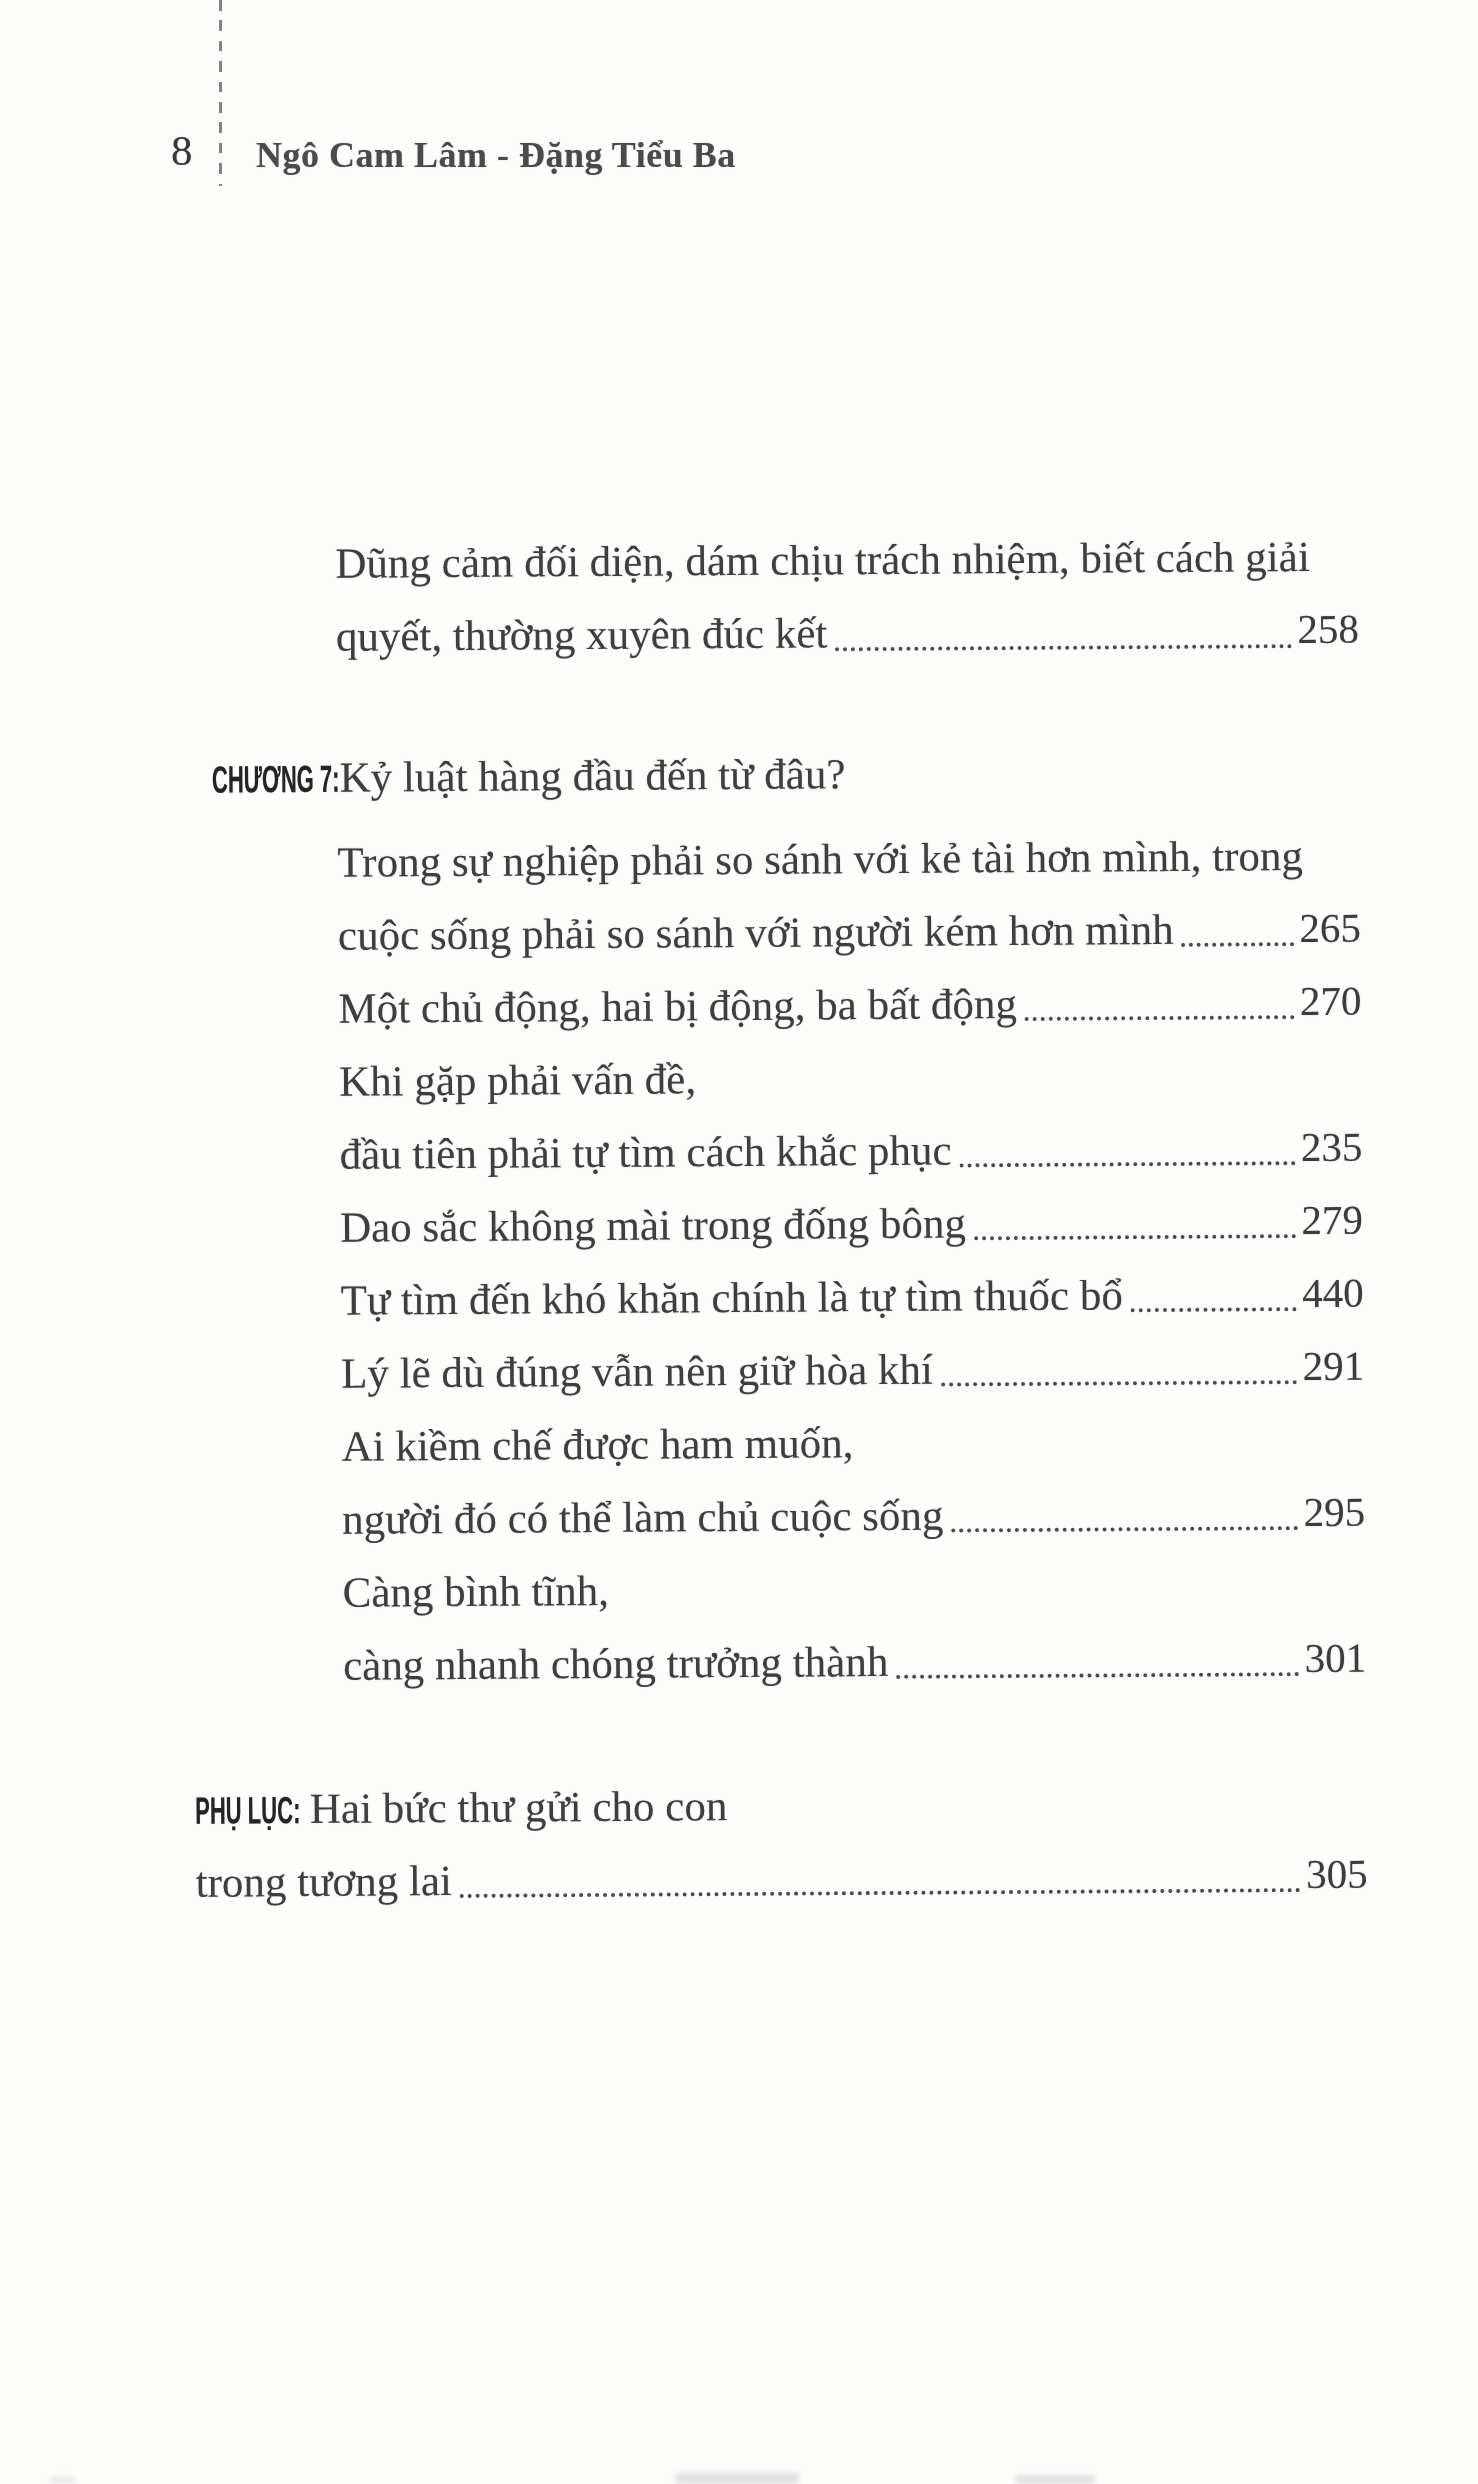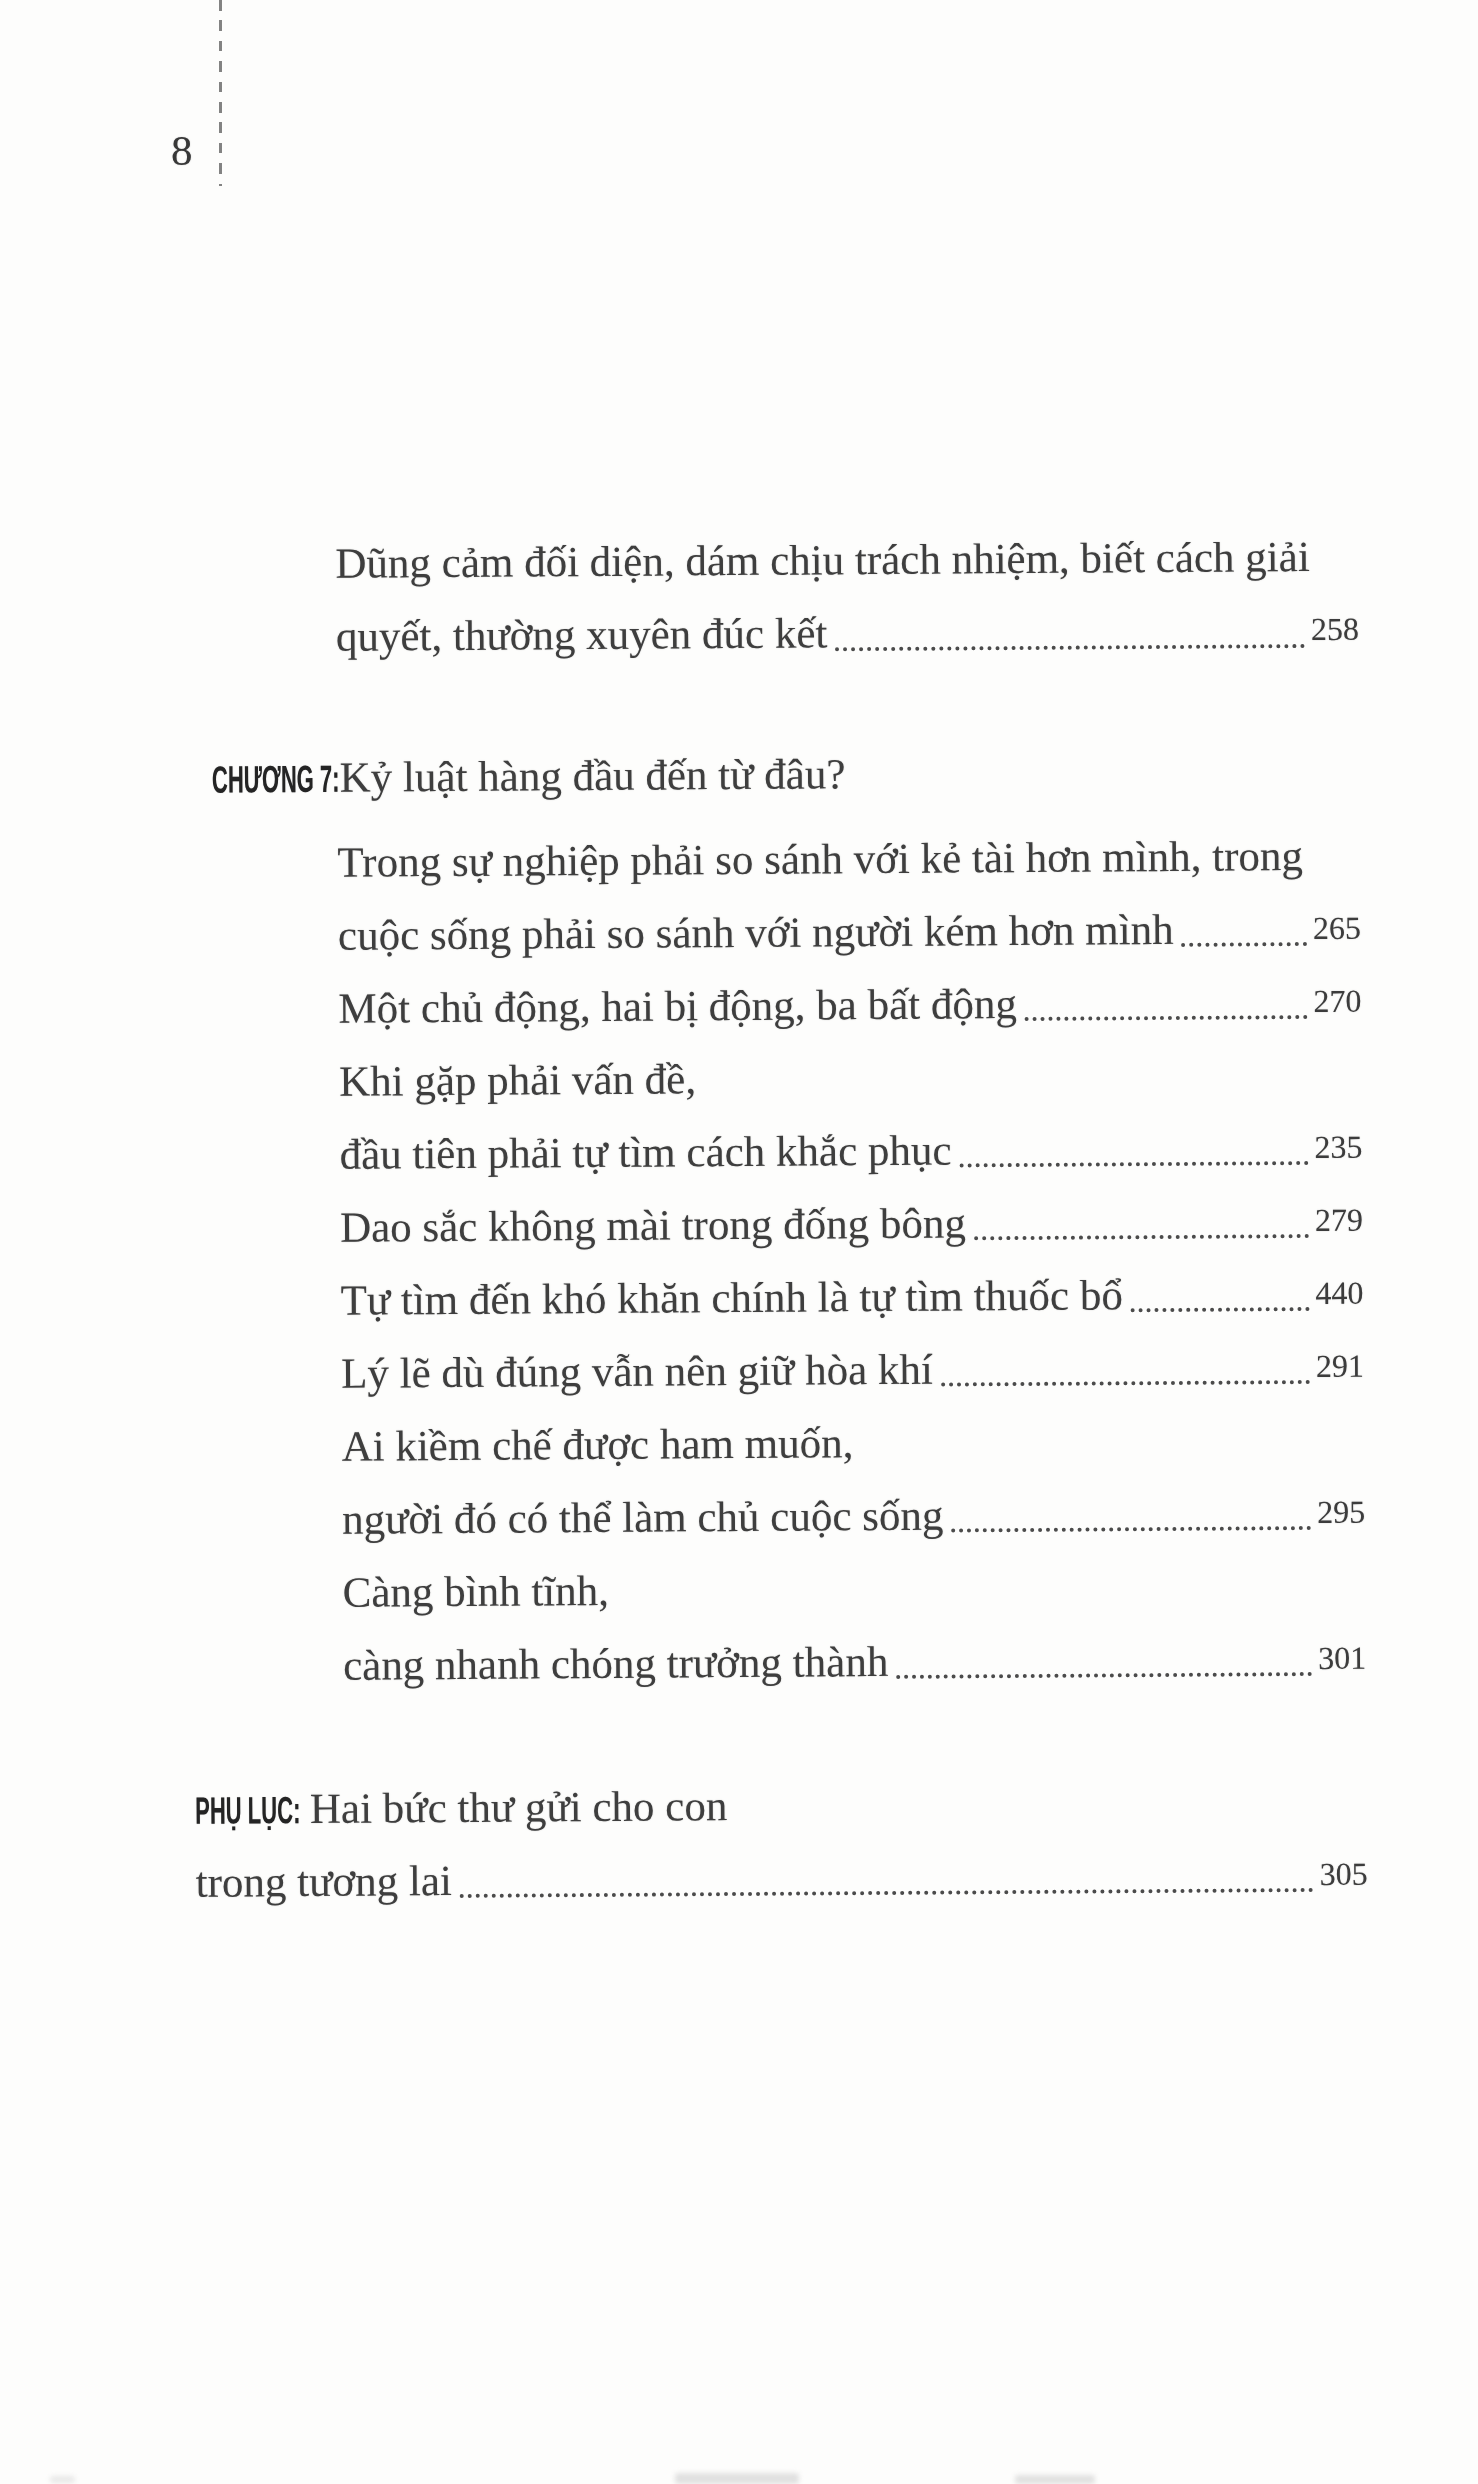--- a/index.html
+++ b/index.html
@@ -40,21 +40,21 @@
   }
   .indent .tline { padding-left:340px; }
   .flush  .tline { padding-left:191px; }
   .tline .txt { white-space:nowrap; }
   .leader {
     flex:1 1 auto;
     border-bottom:4.4px dotted #4b4b4b;
     margin:0 5.8px 18.4px 7.8px;
     min-width:29px;
   }
-  .pnum { font-size:32px; color:#3c3c3c; }
+  .pnum { font-size:41px; color:#3c3c3c; }
   .sp-before-chapter { margin-top:68px; }
   .sp-after-chapter  { margin-top:11.6px; }
   .sp-before-appendix{ margin-top:70px; }
   
   .clabel-outer { display:inline-block; overflow:visible; height:73px; }
   .clabel {
     display:inline-block;
     font-family:"Liberation Sans", sans-serif;
     font-weight:700; font-size:38px; letter-spacing:0;
     color:#242424; white-space:nowrap;
@@ -73,20 +73,21 @@
   .smudge.s2 { left:675px; top:2473px; width:124px; height:10.7px; }
   .smudge.s3 { left:1015px;top:2475px; width:80px;  height:8.7px; }
 </style>
 </head>
 <body>
 
 <div class="page">
 
   <div class="dashes"></div>
   <div class="pagenum">8</div>
+  <div class="htitle">Ngô Cam Lâm - Đặng Tiểu Ba</div>
 
   <div class="toc">
 
     <div class="entry indent">
       <div class="tline">
         <span class="txt">Dũng cảm đối diện, dám chịu trách nhiệm, biết cách giải</span>
       </div>
       <div class="tline">
         <span class="txt">quyết, thường xuyên đúc kết</span>
         <span class="leader"></span>

